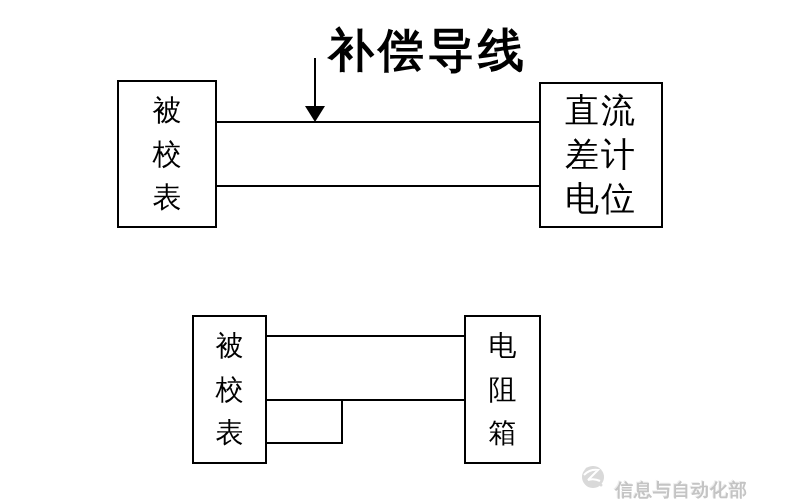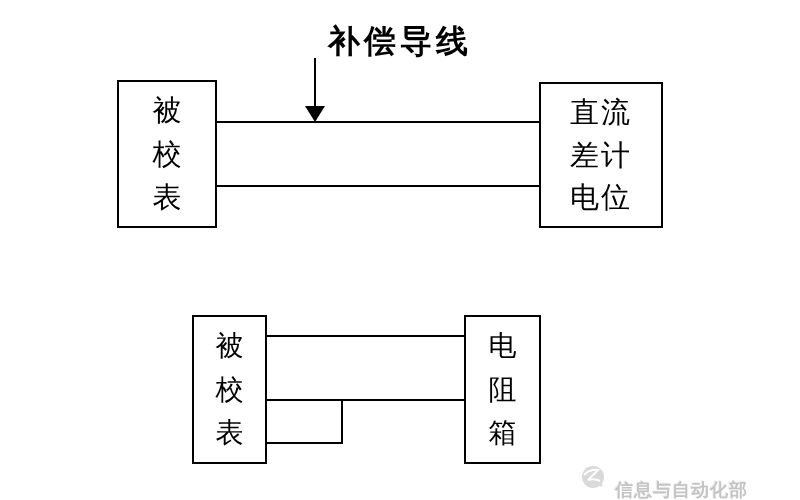--- a/index.html
+++ b/index.html
@@ -14,21 +14,21 @@
     background: #ffffff;
     overflow: hidden;
     font-family: "Liberation Sans", sans-serif;
   }
   .abs { position: absolute; }
 
   
   .anno-label {
     left: 328px;
     top: 20px;
-    font-size: 32px;
+    font-size: 46px;
     font-weight: bold;
     letter-spacing: 4px;
     color: #000000;
     font-family: "Liberation Sans", sans-serif;
     white-space: nowrap;
   }
 
   
   .arrow-shaft {
     left: 314px;
@@ -55,21 +55,21 @@
     display: flex;
     flex-direction: column;
     align-items: center;
     justify-content: space-evenly;
     color: #000000;
     font-family: "Liberation Serif", serif;
   }
   .box span { line-height: 1; white-space: nowrap; }
 
   .box-top-left   { left: 117px; top: 80px;  width: 100px; height: 148px; font-size: 29px; }
-  .box-top-right  { left: 539px; top: 82px;  width: 124px; height: 146px; font-size: 29px; letter-spacing: 2px; }
+  .box-top-right  { left: 539px; top: 82px;  width: 124px; height: 146px; font-size: 34px; letter-spacing: 2px; }
   .box-bot-left   { left: 192px; top: 315px; width: 75px;  height: 149px; font-size: 28px; }
   .box-bot-right  { left: 464px; top: 315px; width: 77px;  height: 149px; font-size: 28px; }
 
   
   .wire { background: #000000; }
   .wire-t1   { left: 217px; top: 121px; width: 322px; height: 2px; }
   .wire-t2   { left: 217px; top: 185px; width: 322px; height: 2px; }
   .wire-b1   { left: 267px; top: 335px; width: 197px; height: 2px; }
   .wire-b2   { left: 267px; top: 399px; width: 197px; height: 2px; }
   .wire-b3h  { left: 267px; top: 442px; width: 76px;  height: 2px; }

